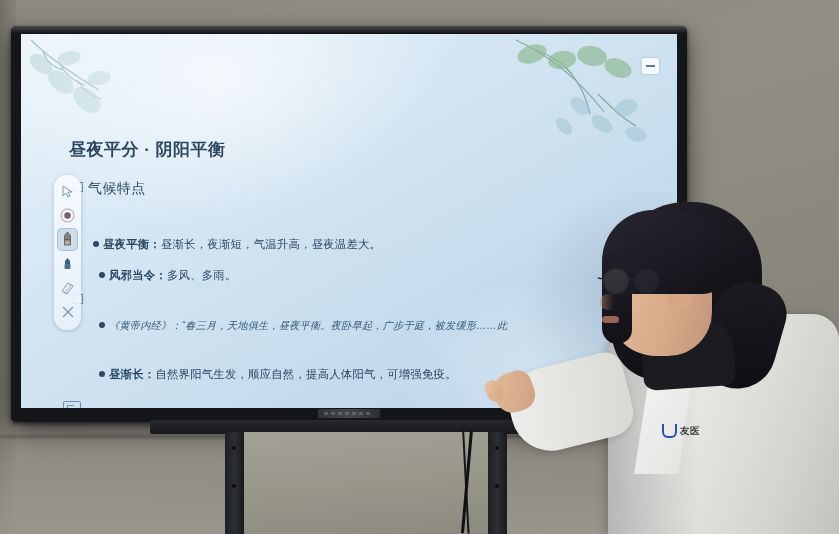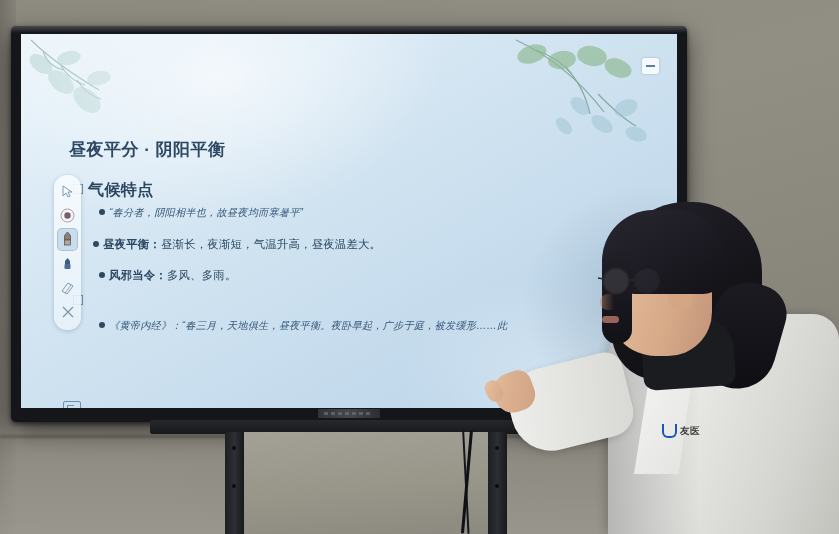--- a/index.html
+++ b/index.html
@@ -40,21 +40,21 @@
   .leaf-tl{position:absolute;left:6px;top:4px;width:120px;height:92px;opacity:.72;}
   .leaf-tr{position:absolute;right:6px;top:0px;width:165px;height:135px;opacity:.82;}
 
   
   .slide{position:absolute;left:0;top:0;width:656px;height:374px;color:#2c4660;}
   .slide-title{position:absolute;left:65px;top:49px;font-size:20.5px;font-weight:700;
         color:#2f4a66;letter-spacing:.5px;text-shadow:0 1px 1px rgba(255,255,255,.6);}
   .slide-sub{position:absolute;left:48px;top:104px;font-size:17px;font-weight:700;color:#2d4862;
         letter-spacing:.5px;}
 
-  .sec{position:absolute;font-size:16px;font-weight:700;color:#2b4660;letter-spacing:.4px;}
+  .sec{position:absolute;font-size:14px;font-weight:400;color:#2b4660;letter-spacing:.4px;}
   .sec-1{left:52px;top:146px;}
   .sec-2{left:52px;top:258px;}
   .sec .sqbullet{display:inline-block;width:8px;height:8px;border:1.4px solid #4b6f93;
         margin-right:5px;vertical-align:1px;opacity:.75;}
 
   .bul{position:absolute;font-size:11.4px;color:#2c4862;letter-spacing:.2px;white-space:nowrap;}
   .bul .dot{display:inline-block;width:6px;height:6px;border-radius:50%;background:#2c4862;
         margin-right:4px;vertical-align:1px;}
   .ital{font-style:italic;font-size:10.2px;color:#38597a;}
   .bold{font-weight:700;}
@@ -216,40 +216,40 @@
       <div class="screen-glare2"></div>
 
       <div class="slide">
 
         <div class="slide-sub">昼夜平分 · 阴阳平衡</div>
 
         <div class="sec sec-1">
           <span class="sqbullet"></span><span>气候特点</span>
         </div>
 
-        <div class="bul b1">
-          <span class="dot"></span><span class="ital">“春分者，阴阳相半也，故昼夜均而寒暑平”</span>
-        </div>
 
         <div class="bul b2">
           <span class="dot"></span><span class="bold">昼夜平衡：</span><span>昼渐长，夜渐短，气温升高，昼夜温差大。</span>
         </div>
 
         <div class="bul b3">
           <span class="dot"></span><span class="bold">风邪当令：</span><span>多风、多雨。</span>
         </div>
 
         <div class="sec sec-2">
           <span class="sqbullet"></span>
         </div>
 
         <div class="bul b4">
           <span class="dot"></span><span class="ital">《黄帝内经》：</span><span class="ital">“春三月，天地俱生，昼夜平衡。夜卧早起，广步于庭，被发缓形……此</span>
         </div>
 
+        <div class="bul b5">
+          <span class="dot"></span><span class="bold">昼渐长：</span><span>自然界阳气生发，顺应自然，提高人体阳气，可增强免疫。</span>
+        </div>
       </div>
 
       <div class="tool">
         <div class="tbtn">
           <svg width="11" height="13" viewBox="0 0 11 13">
               <path d="M1 1 L1 11 L4 8 L6 12 L8 11 L6 7 L10 7 Z" fill="none" stroke="#7d9ab5" stroke-width="1"></path>
             </svg>
         </div>
         <div class="tbtn">
           <svg width="15" height="15" viewBox="0 0 15 15">

